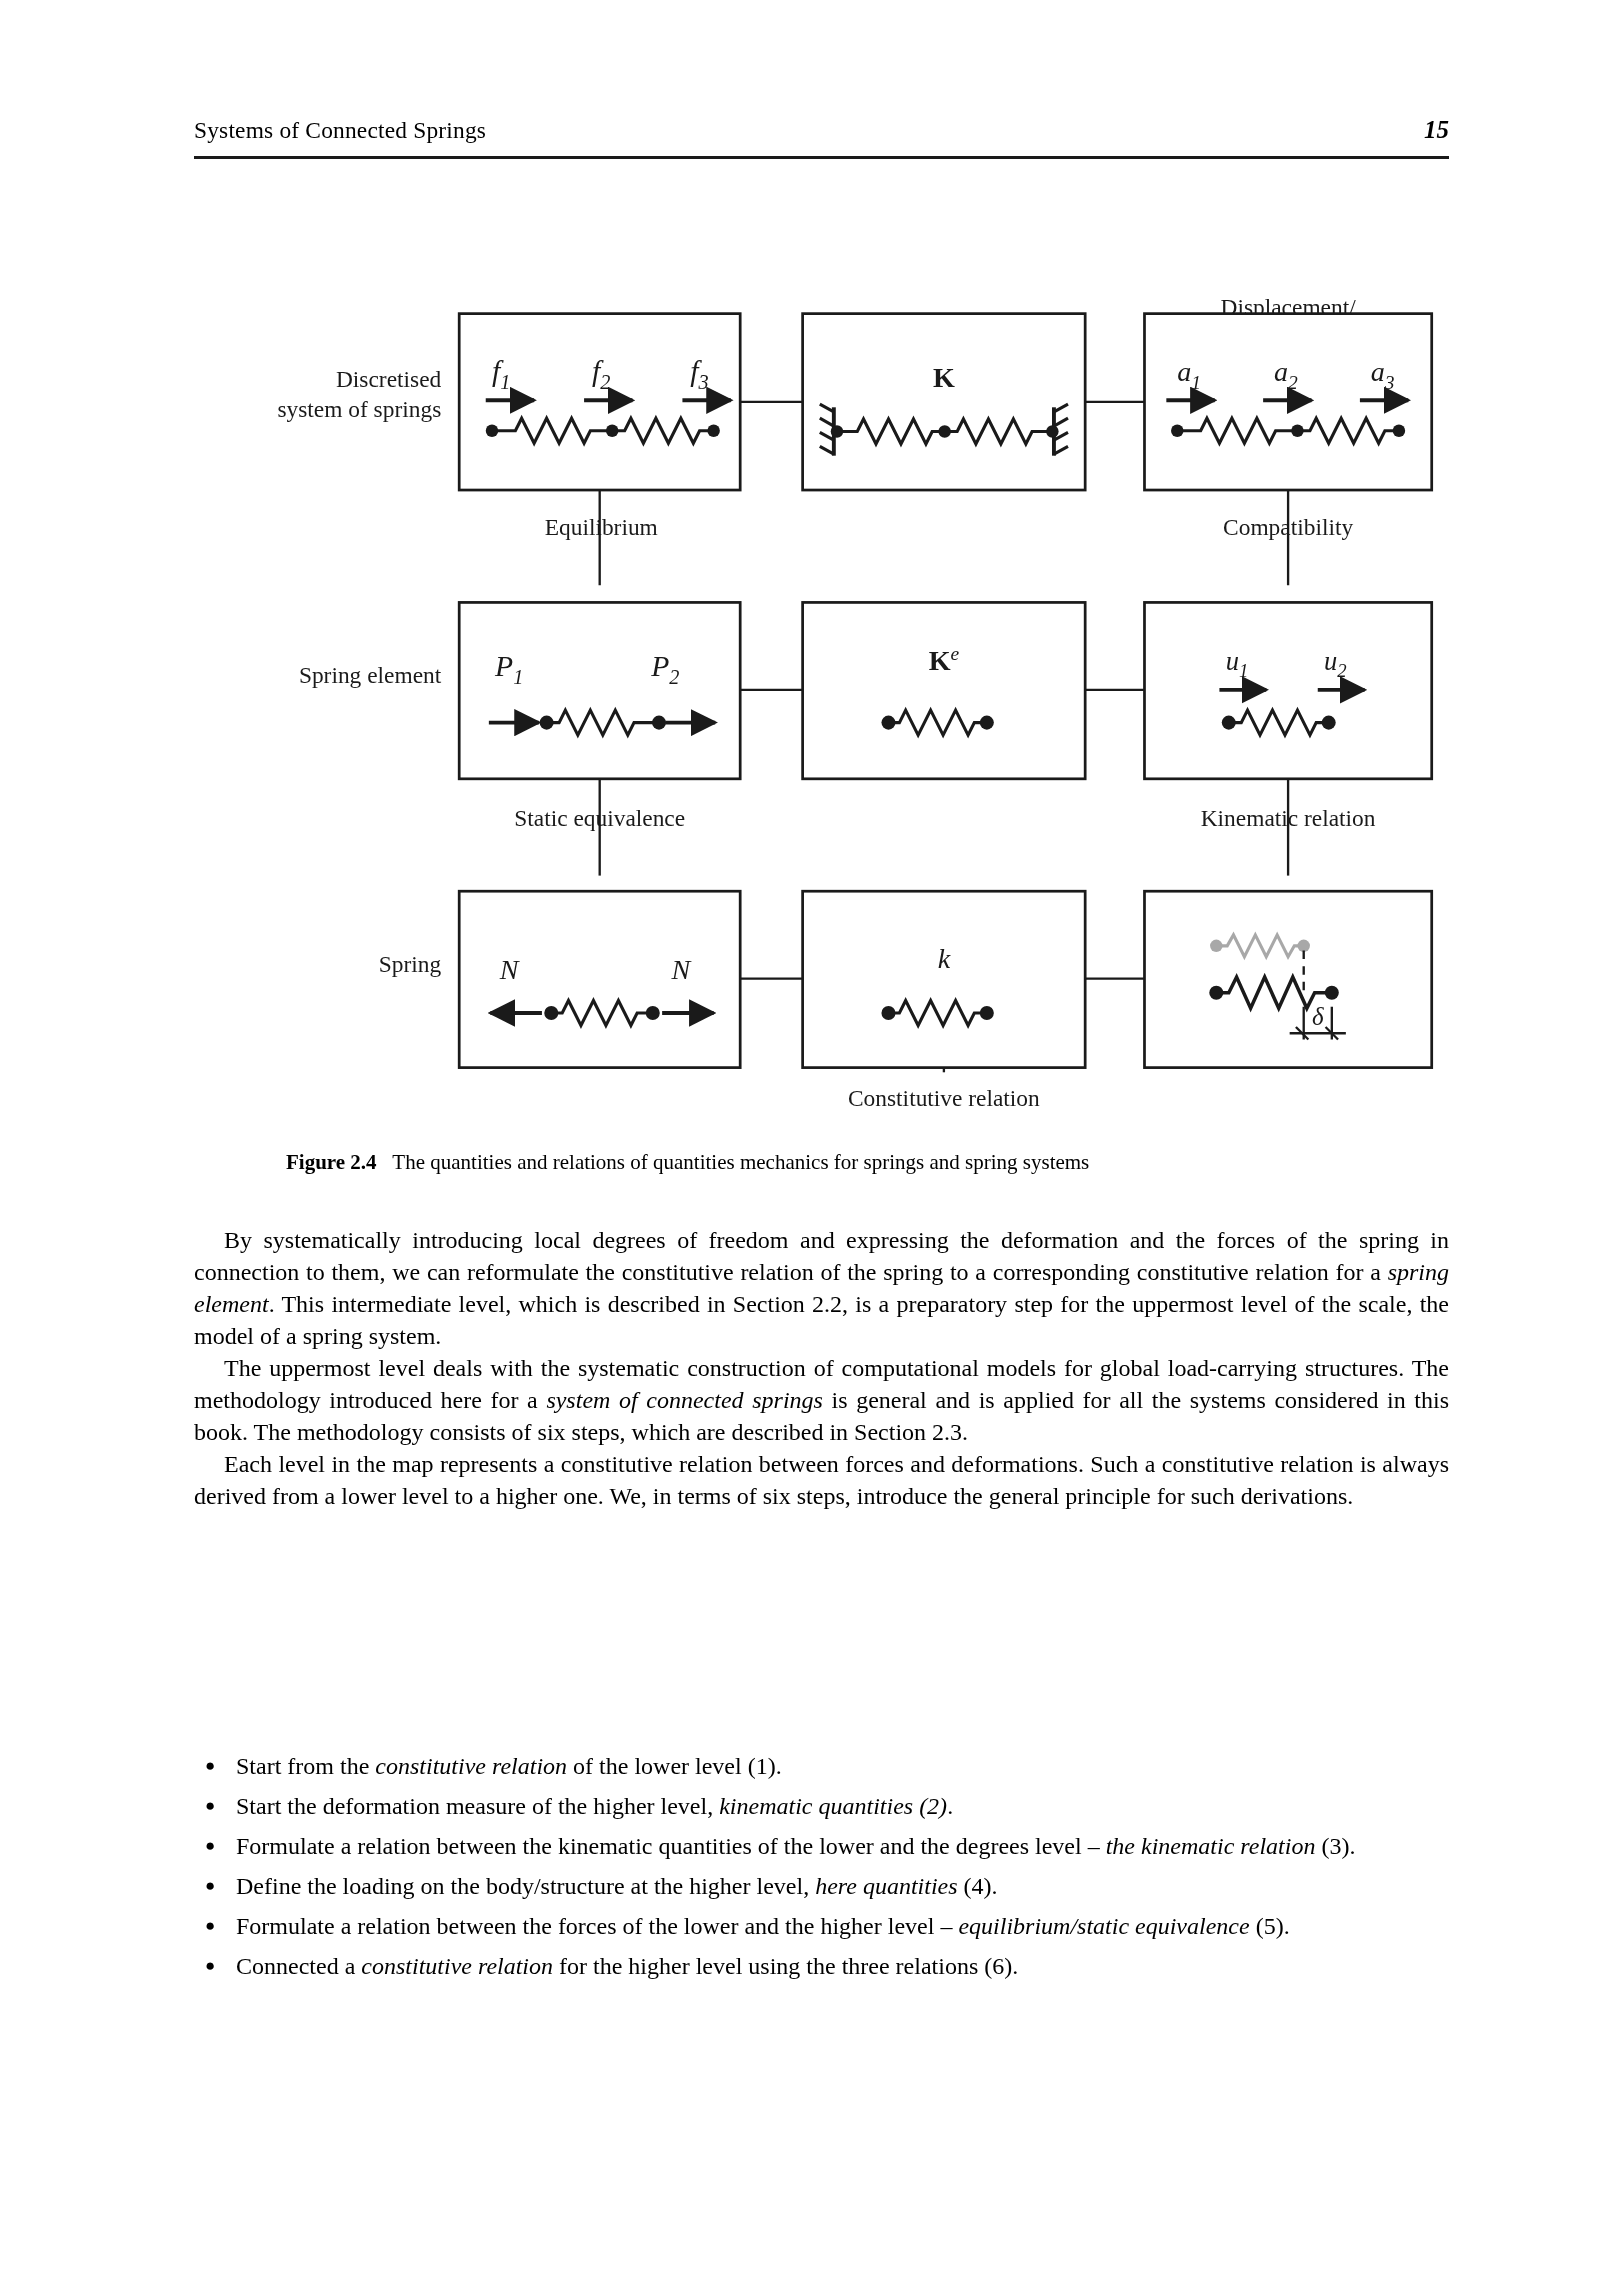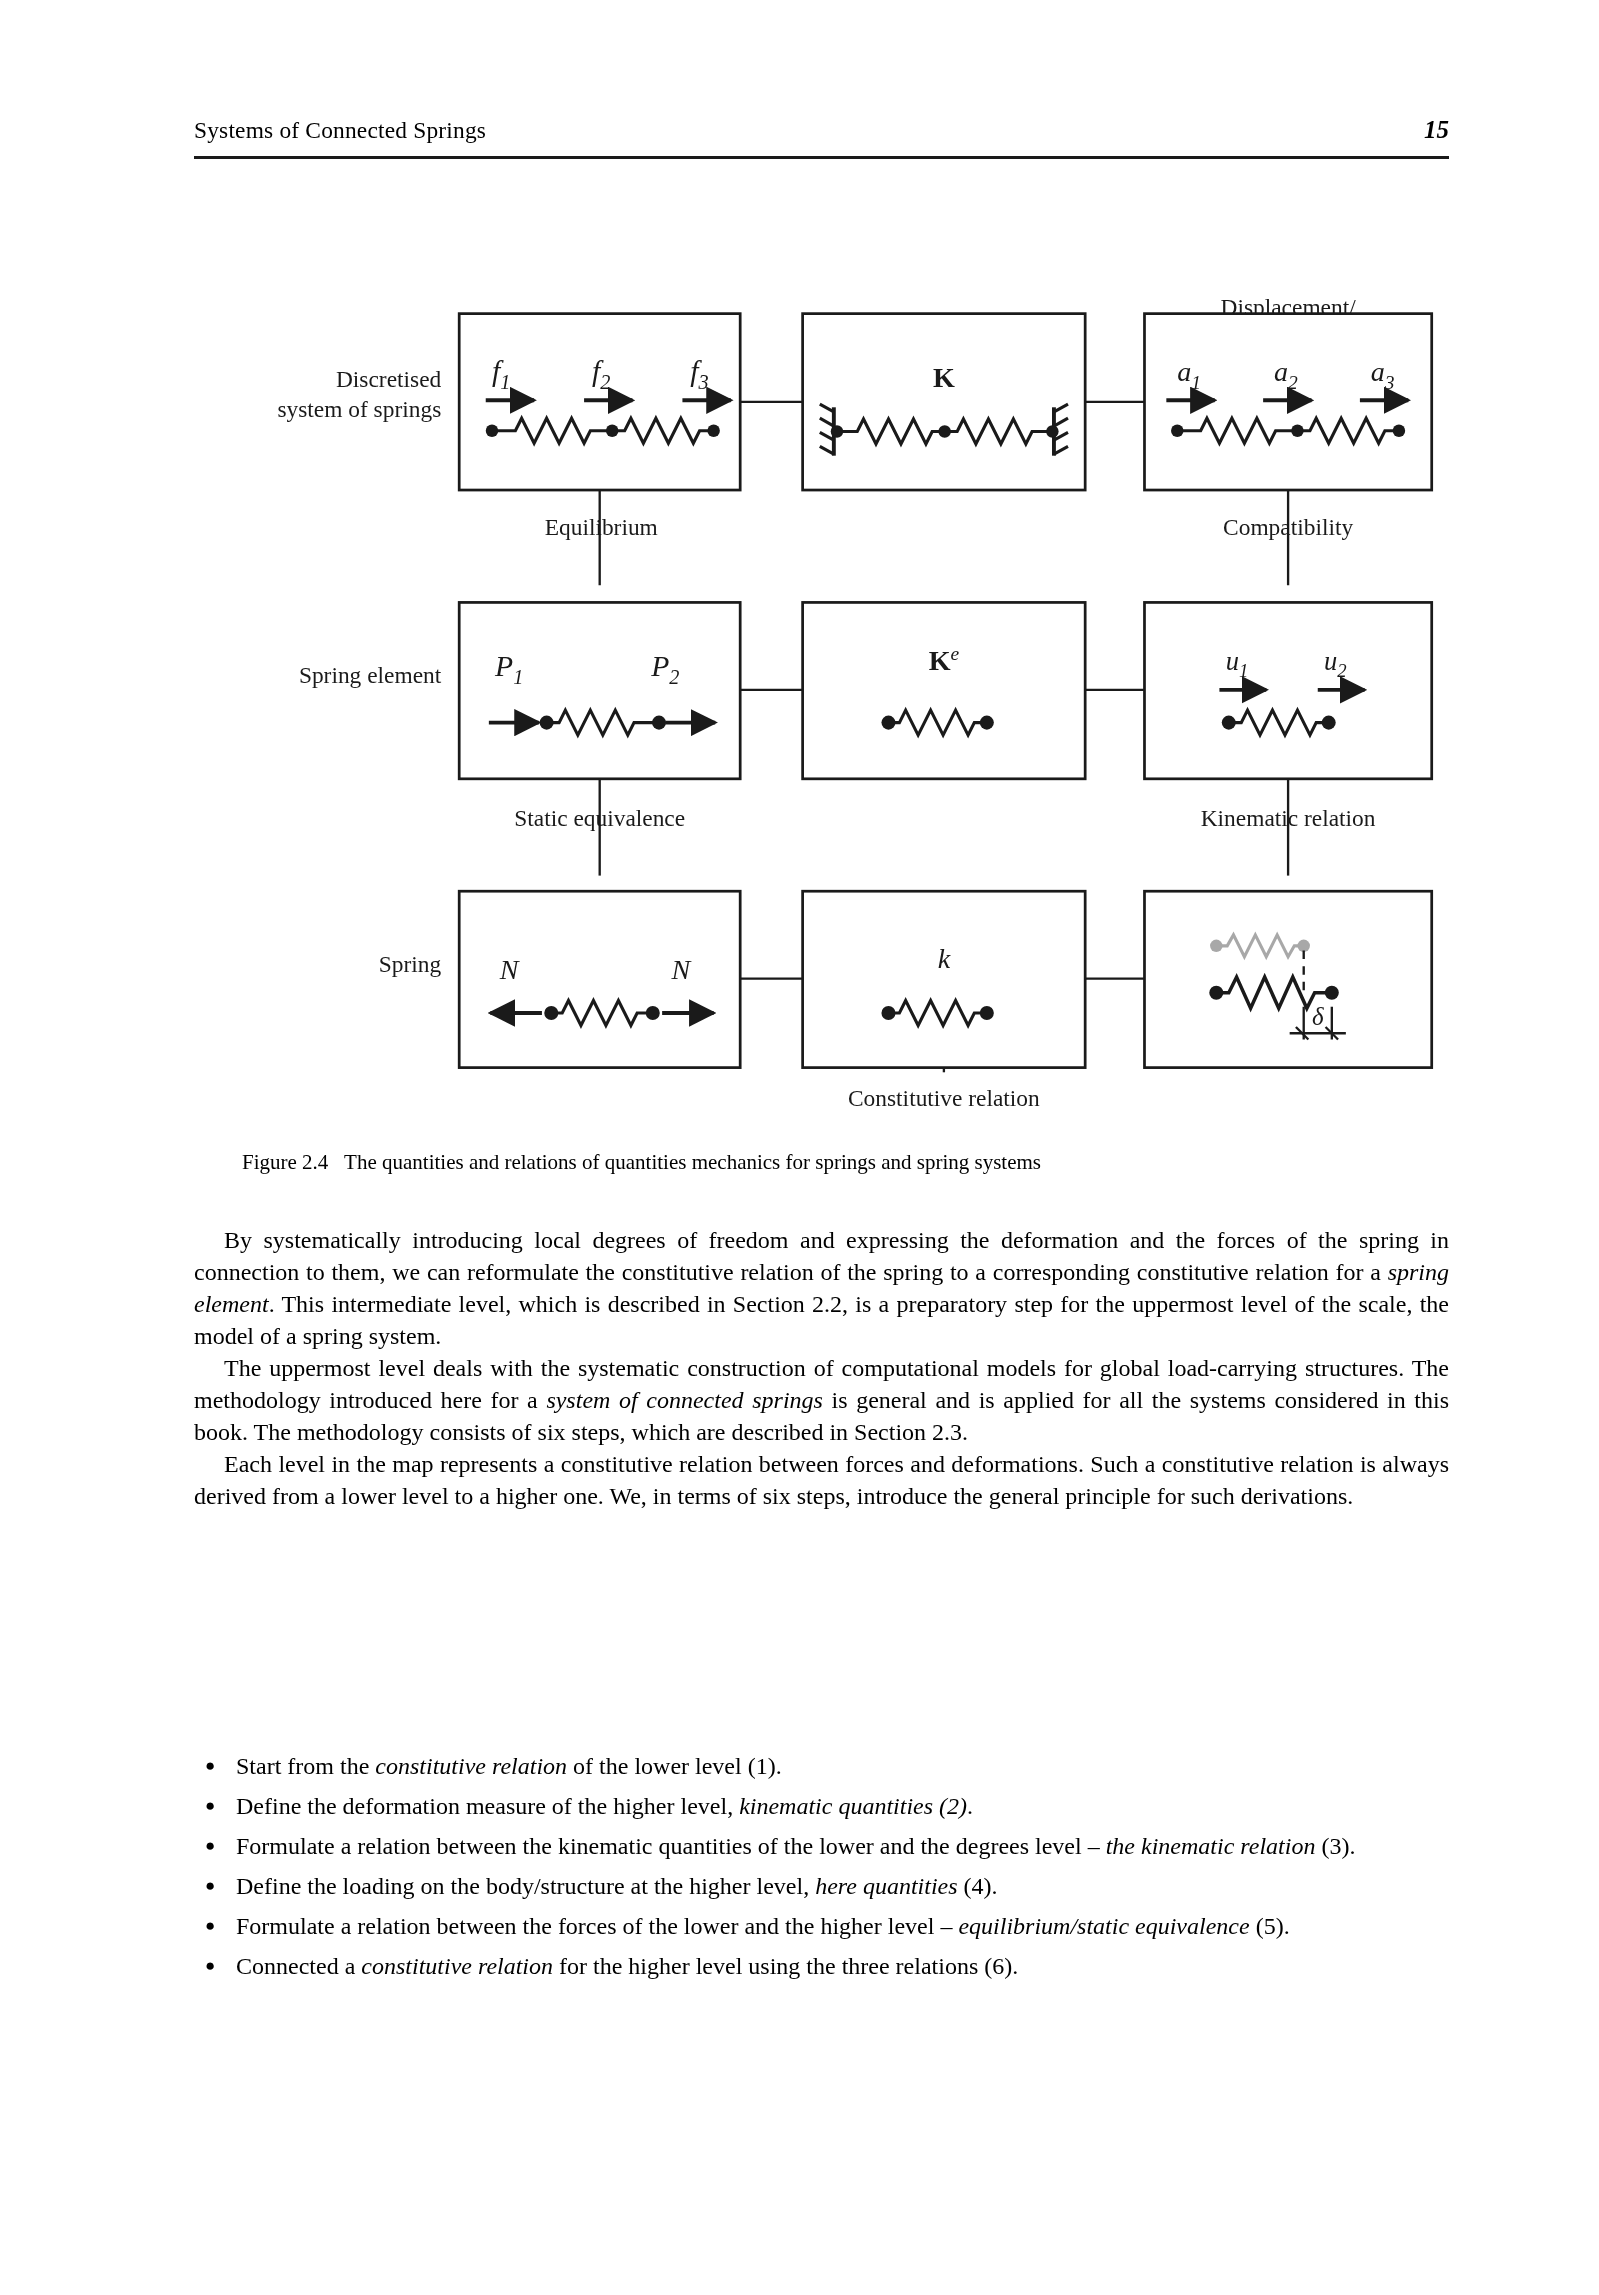--- a/index.html
+++ b/index.html
@@ -63,21 +63,21 @@
 
   
   .caption {
     position: absolute;
     left: 242px;
     top: 1148px;
     width: 1210px;
     font-size: 21px;
     line-height: 1.35;
   }
-  .caption b { font-weight: normal; }
+  .caption b { font-weight: bold; margin-left: 44px; }
 
   
   .body {
     position: absolute;
     left: 194px;
     top: 1224px;
     width: 1255px;
     font-size: 24px;
     line-height: 32px;
     text-align: justify;
@@ -343,21 +343,21 @@
 
   <div class="body">
     <p id="para-0"><span>By systematically introducing local degrees of freedom and expressing the deformation and the forces of the spring in connection to them, we can reformulate the constitutive relation of the spring to a corresponding constitutive relation for a </span><i>spring element</i><span>. This intermediate level, which is described in Section 2.2, is a preparatory step for the uppermost level of the scale, the model of a spring system.</span></p>
     <p id="para-1"><span>The uppermost level deals with the systematic construction of computational models for global load-carrying structures. The methodology introduced here for a </span><i>system of connected springs</i><span> is general and is applied for all the systems considered in this book. The methodology consists of six steps, which are described in Section 2.3.</span></p>
     <p id="para-2"><span>Each level in the map represents a constitutive relation between forces and deformations. Such a constitutive relation is always derived from a lower level to a higher one. We, in terms of six steps, introduce the general principle for such derivations.</span></p>
   </div>
 
   <div class="bullets">
     <ul class="blist" id="bullet-list">
         <li><span class="bullet">●</span><span><span>Start from the </span><i>constitutive relation</i><span> of the lower level (1).</span></span></li>
-        <li><span class="bullet">●</span><span><span>Define the deformation measure of the higher level, </span><i>kinematic quantities (2)</i><span>.</span></span></li>
+        <li><span class="bullet">●</span><span><span>Start the deformation measure of the higher level, </span><i>kinematic quantities (2)</i><span>.</span></span></li>
         <li><span class="bullet">●</span><span><span>Formulate a relation between the kinematic quantities of the lower and the degrees level – </span><i>the kinematic relation</i><span> (3).</span></span></li>
         <li><span class="bullet">●</span><span><span>Define the loading on the body/structure at the higher level, </span><i>here quantities</i><span> (4).</span></span></li>
         <li><span class="bullet">●</span><span><span>Formulate a relation between the forces of the lower and the higher level – </span><i>equilibrium/static equivalence</i><span> (5).</span></span></li>
         <li><span class="bullet">●</span><span><span>Connected a </span><i>constitutive relation</i><span> for the higher level using the three relations (6).</span></span></li>
       </ul>
   </div>
 
 </div>
 
 

